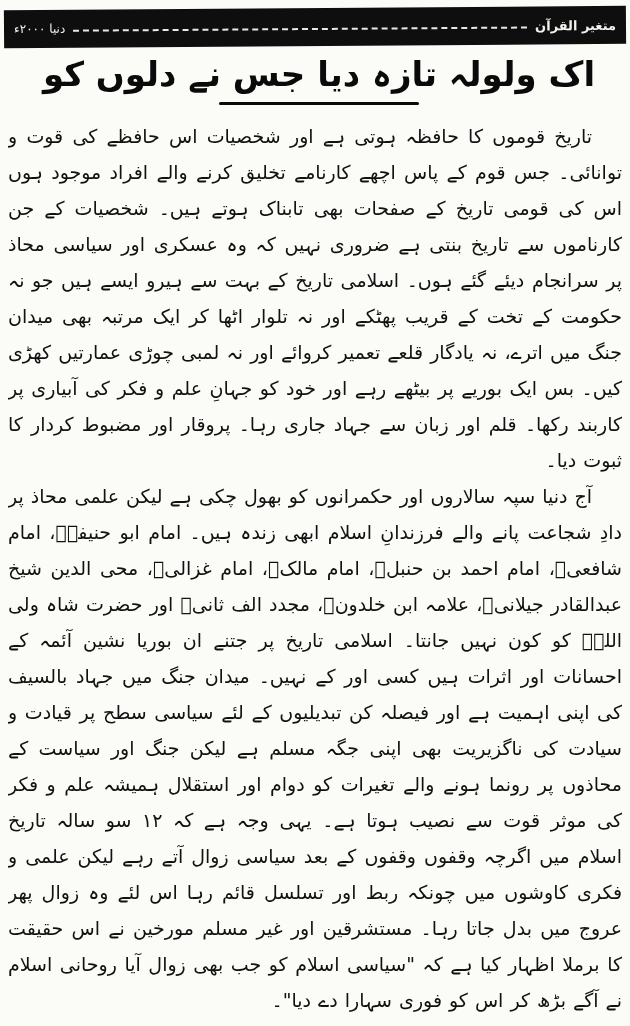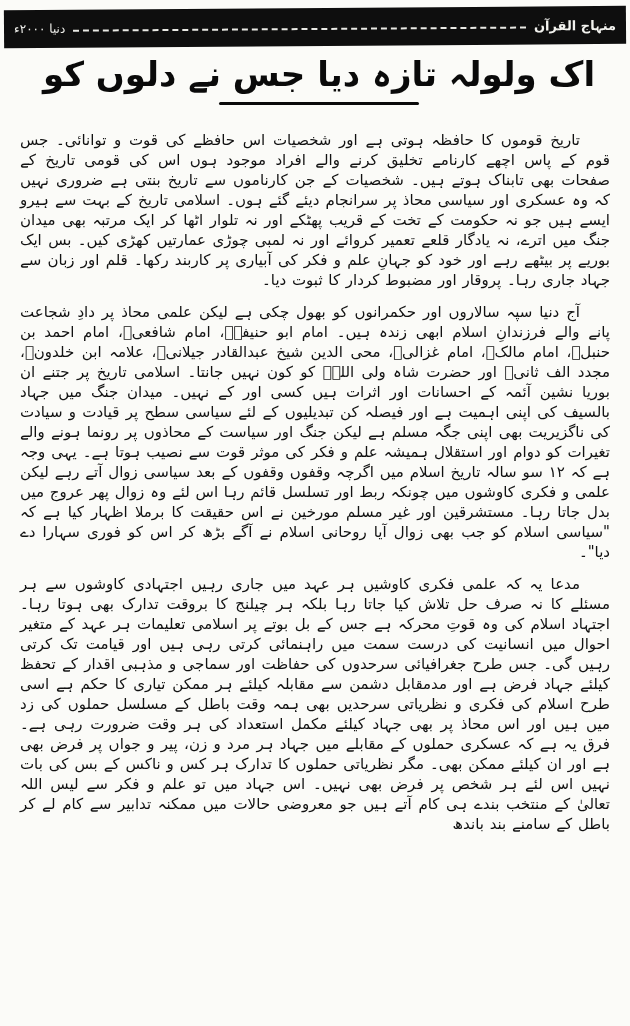--- a/index.html
+++ b/index.html
@@ -73,36 +73,36 @@
   
   .article {
     position: absolute;
     top: 118px;
     right: 8px;
     left: 8px;
     bottom: 4px;
     overflow: hidden;
   }
   .article p {
-    margin: 12px;
-    font-size: 15px;
-    line-height: 20px;
+    margin: 0;
+    font-size: 19px;
+    line-height: 36px;
     text-align: justify;
     text-indent: 30px;
     word-spacing: 1px;
     color: #111;
   }
 </style>
 </head>
 <body>
 
 <div class="page">
 
   <div class="masthead">
-    <span class="mag">منہاج القرآن</span>
+    <span class="mag">متغیر القرآن</span>
     <span class="rule"></span>
     <span class="date">دنیا ۲۰۰۰ء</span>
   </div>
 
   <div class="title-wrap">
     <div class="title">اک ولولہ تازہ دیا جس نے دلوں کو</div>
     <div class="title-underline"></div>
   </div>
 
   <div class="article">

